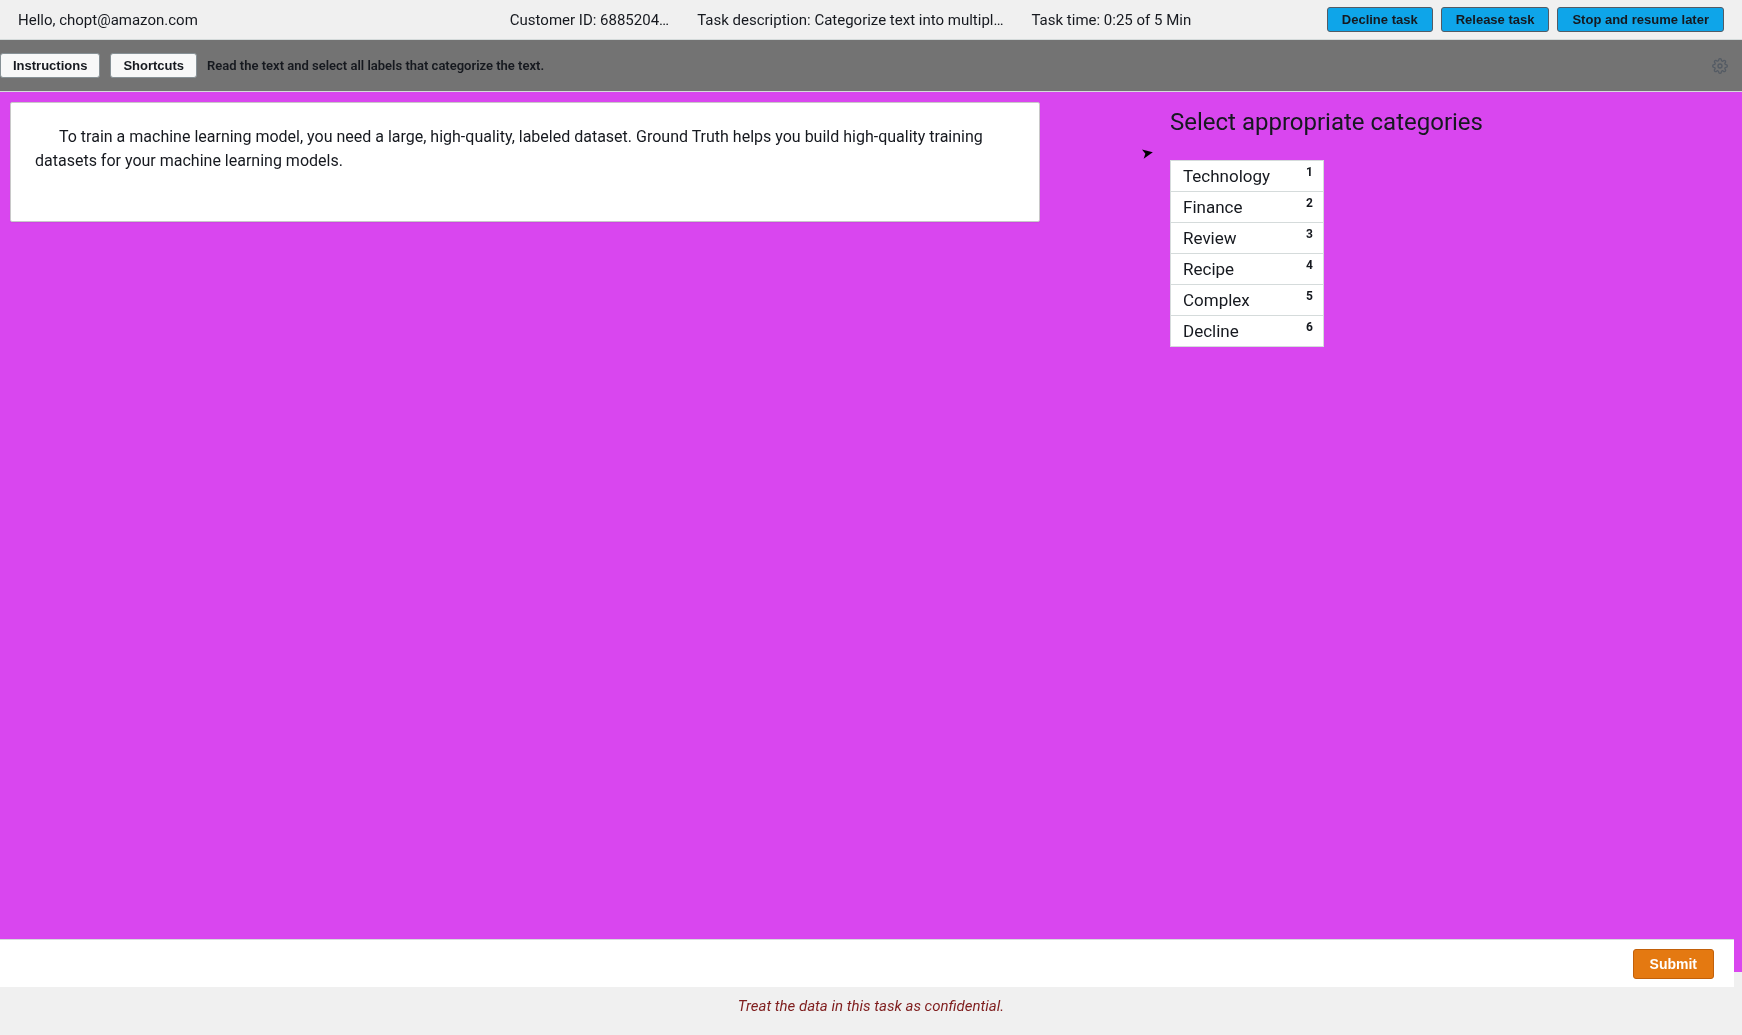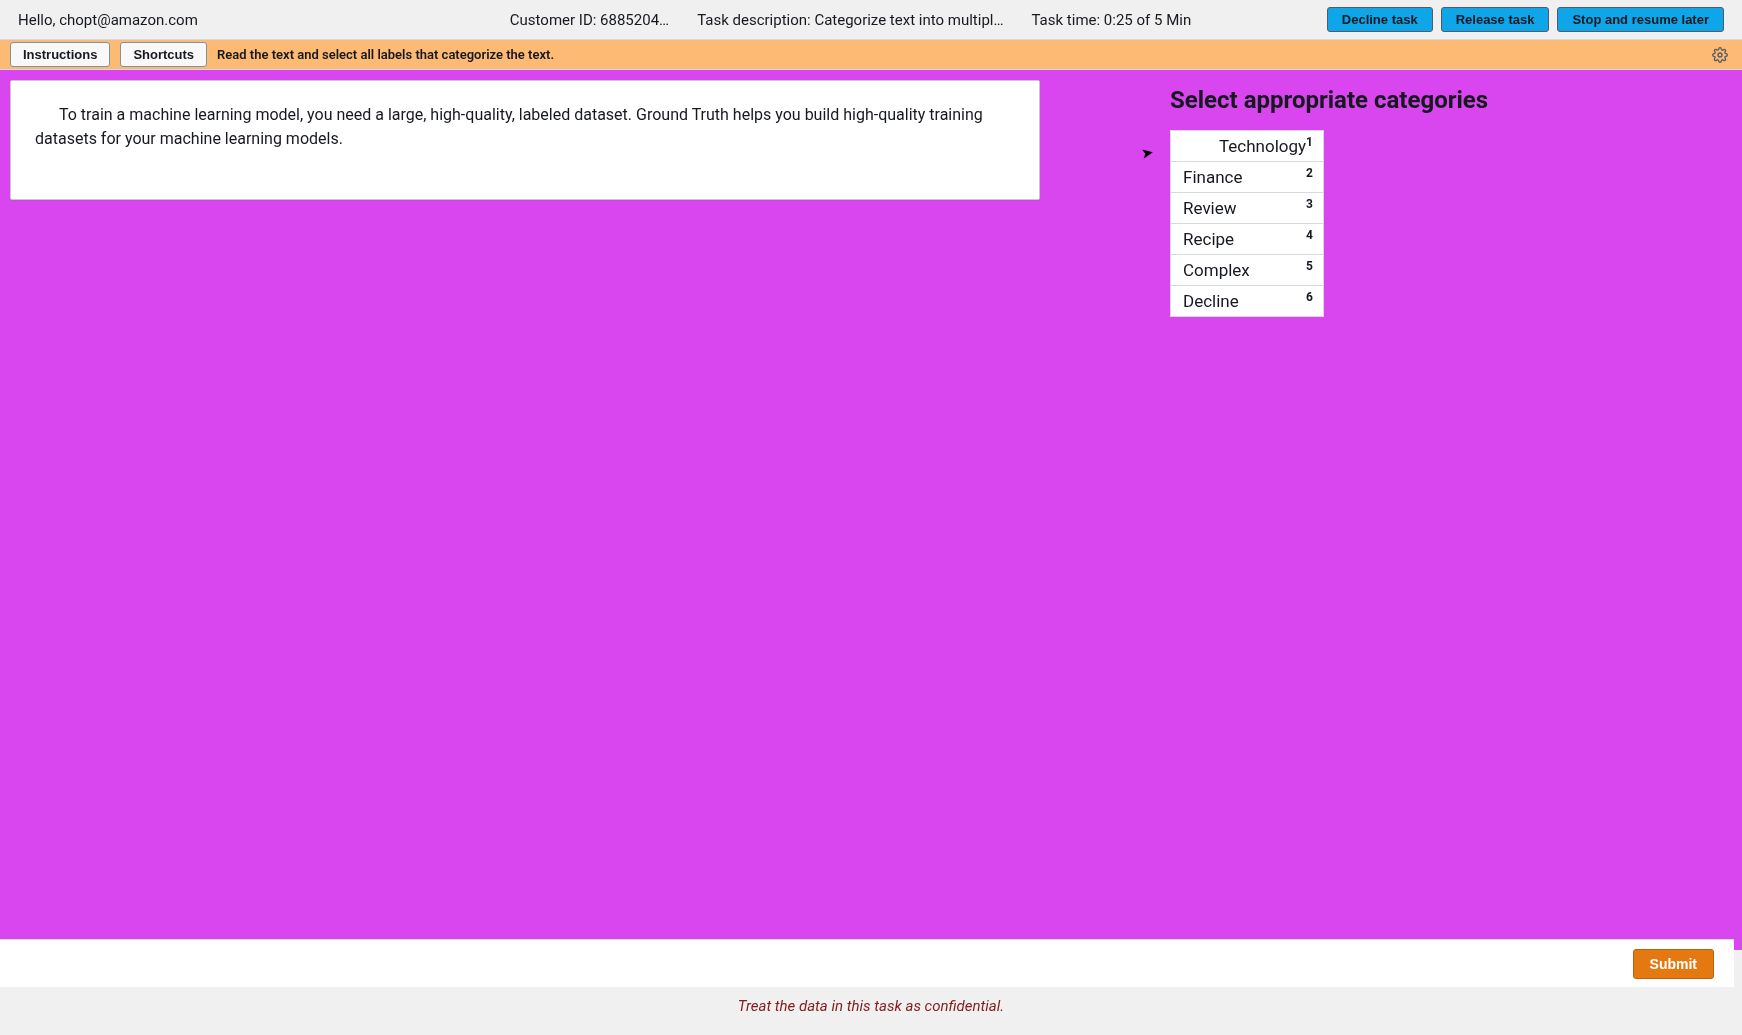--- a/index.html
+++ b/index.html
@@ -43,23 +43,23 @@
   .header .info-group {
     display: flex;
     gap: 28px;
     margin-left: 280px;
   }
 
   
   .toolbar {
     display: flex;
     align-items: center;
-    height: 30px;
-    padding: 0 10px;
-    background: #fdba74;
+    height: 52px;
+    padding: 0 0;
+    background: #737373;
     border-bottom: 1px solid #d5dbdb;
     gap: 10px;
     position: relative;
   }
   .tool-btn {
     background: #f8f8f8;
     border: 1px solid #879196;
     border-radius: 3px;
     padding: 4px 12px;
     font-size: 13px;
@@ -103,41 +103,41 @@
     box-shadow: 0 1px 1px rgba(0,0,0,0.05);
     font-size: 16px;
     line-height: 1.5;
     color: #16191f;
   }
   .text-panel p { text-indent: 24px; }
 
   .category-panel { padding-top: 6px; }
   .category-title {
     font-size: 24px;
-    font-weight: 700;
-    color: #16191f;
-    margin-bottom: 8px;
+    font-weight: 400;
+    color: #16191f;
+    margin-bottom: 24px;
   }
   .cat-list {
     display: flex;
     flex-direction: column;
   }
   .cat-item {
     display: flex;
     justify-content: space-between;
     align-items: center;
     width: 154px;
     padding: 5px 10px 5px 12px;
     border: 1px solid #d5dbdb;
     margin-top: -1px;
     background: #fff;
     cursor: pointer;
     font-size: 17px;
   }
-  .cat-item:first-child { margin-top: 8px; justify-content: flex-end; }
+  .cat-item:first-child { margin-top: 0; }
   .cat-label { font-weight: 400; }
   .cat-key {
     font-size: 12px;
     font-weight: 700;
     color: #16191f;
     position: relative;
     top: -4px;
   }
 
   

